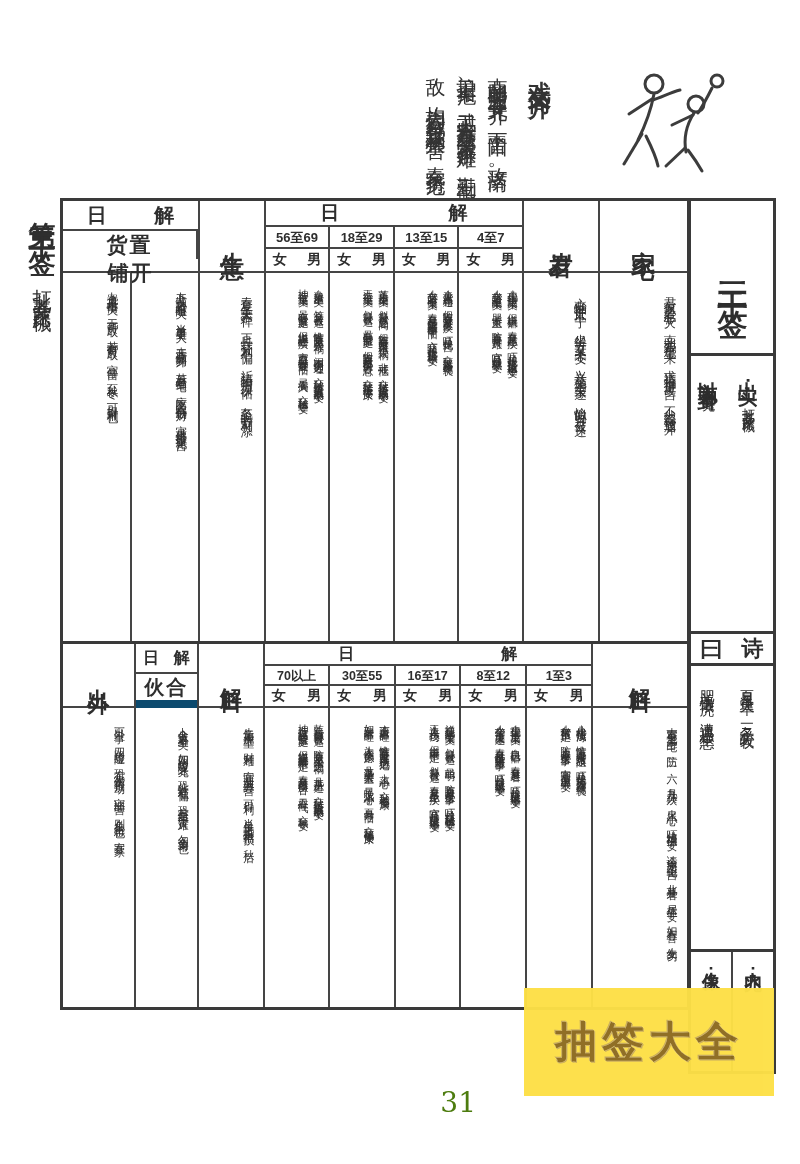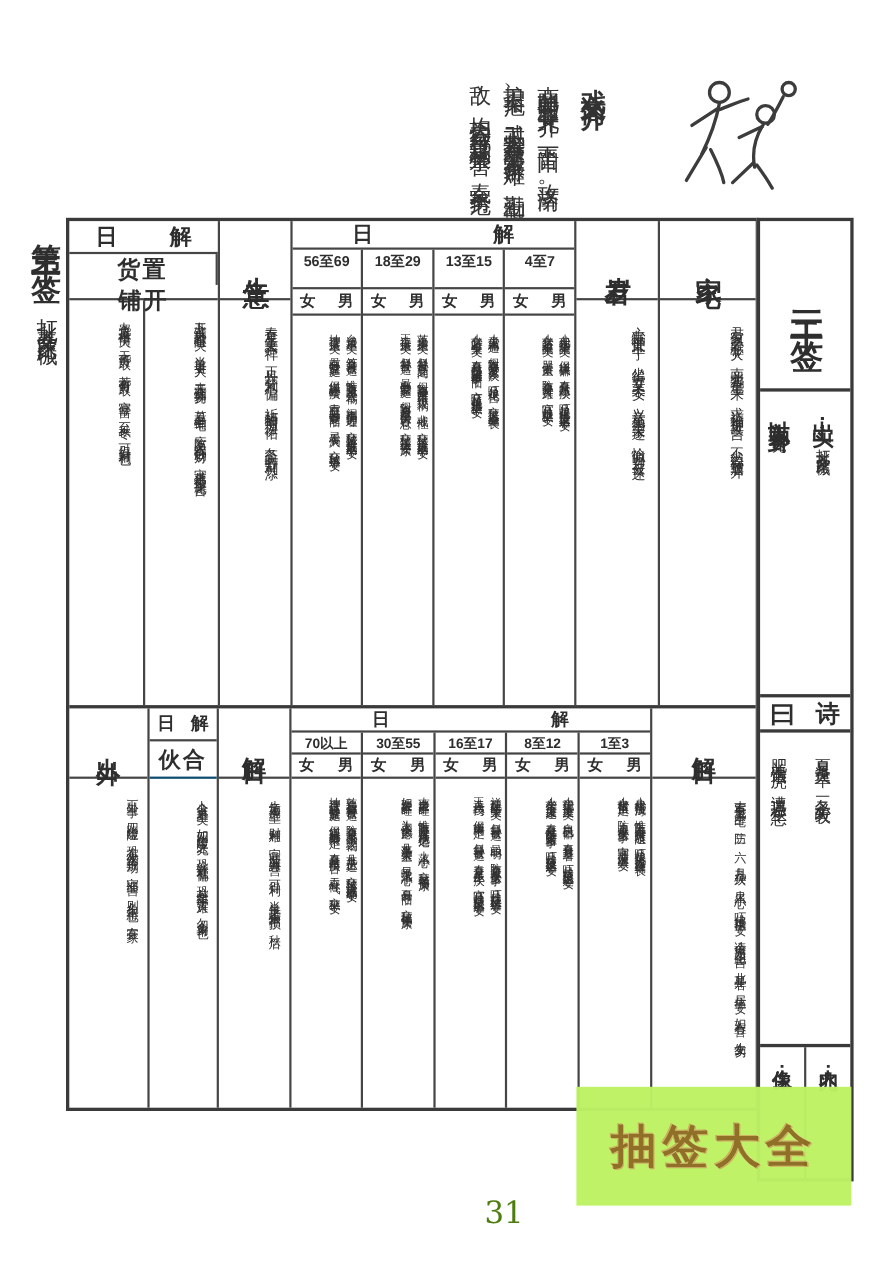--- a/index.html
+++ b/index.html
@@ -68,39 +68,39 @@
   .poem-cell { flex:1; overflow:hidden; padding:14px 2px 4px 2px;
                font-size:12.5px; letter-spacing:3px; line-height:30px; }
 
   .ages-u { width:260px; }
   .ages-l { width:330px; }
   .ag-top { height:26px; font-size:19px; }
   .ag-top-l { height:22px; font-size:16px; }
   .ag-cols { flex:1; display:flex; }
   .agecol { flex:1; display:flex; flex-direction:column; border-right:2px solid #454545; }
   .agecol:last-child { border-right:none; }
-  .age-head { height:36px; line-height:22px; text-align:center; font-size:13px;
+  .age-head { height:22px; line-height:22px; text-align:center; font-size:13px;
               font-weight:bold; border-bottom:2px solid #454545; }
   .age-head-l { height:20px; line-height:20px; font-size:12.5px; }
   .gender-row { height:24px; display:flex; justify-content:space-between; align-items:center;
                 padding:0 7px; font-size:14px; font-weight:bold; border-bottom:2px solid #454545; }
   .gender-row-l { height:22px; }
   .fcell { flex:1; overflow:hidden; padding:8px 2px 2px 2px;
            font-size:10.5px; letter-spacing:1.5px; line-height:15.5px; }
   .fcell .f { margin-top:0; }
 
   .chuwai { width:73px; }
   .huohe  { width:64px; }
   .jieriL { width:66px; }
   .jieriR { width:95px; }
   .low-head { height:64px; }
   .low-head .v { font-size:22px; }
   .hh-top { height:30px; font-size:16px; }
   .hh-bot { height:34px; display:flex; align-items:center; justify-content:center;
-            font-size:20px; font-weight:bold; letter-spacing:2px; border-bottom:2px solid #0c4a6e; }
+            font-size:20px; font-weight:bold; letter-spacing:2px; border-bottom:8px solid #0c4a6e; }
   .low-cell { flex:1; overflow:hidden; padding:10px 2px 2px 2px;
               font-size:11px; letter-spacing:2px; line-height:24px; }
   .wide-cell { flex:1; overflow:hidden; padding:10px 2px 2px 2px;
                font-size:11px; letter-spacing:2px; line-height:27px; }
 
   
   .right-panel {
     position:absolute; top:198px; left:688px; width:88px; height:876px;
     border:3px solid #3a3a3a; display:flex; flex-direction:column; background:#fff;
   }
@@ -115,21 +115,21 @@
   .rp-poem { height:286px; padding:12px 6px 4px 6px; line-height:40px;
              font-size:15px; letter-spacing:3px; overflow:hidden; }
   .rp-bottom { flex:1; display:flex; border-bottom:none; }
   .rp-bcell { flex:1; padding-top:5px; display:flex; justify-content:center; }
   .rp-bcell.first { border-right:2px solid #454545; }
   .rp-bcell .v { font-size:18px; font-weight:bold; letter-spacing:2px; }
 
   
   .watermark {
     position:absolute; top:988px; left:524px; width:250px; height:108px;
-    background:#bef264; display:flex; align-items:center; justify-content:center;
+    background:#fde047; display:flex; align-items:center; justify-content:center;
     z-index:20; opacity:0.97;
   }
   .watermark span {
     font-size:42px; font-weight:bold; letter-spacing:5px; color:#8d6b1f;
     text-shadow: 0 0 1px #fff2c9, 1px 1px 0 #c8a84f, -1px -1px 0 #c8a84f;
   }
   .pageno { position:absolute; top:1086px; left:376px; width:100px; text-align:right;
             font-size:28px; color:#4d7c0f; font-family:"DejaVu Serif", serif; }
 </style>
 </head>

